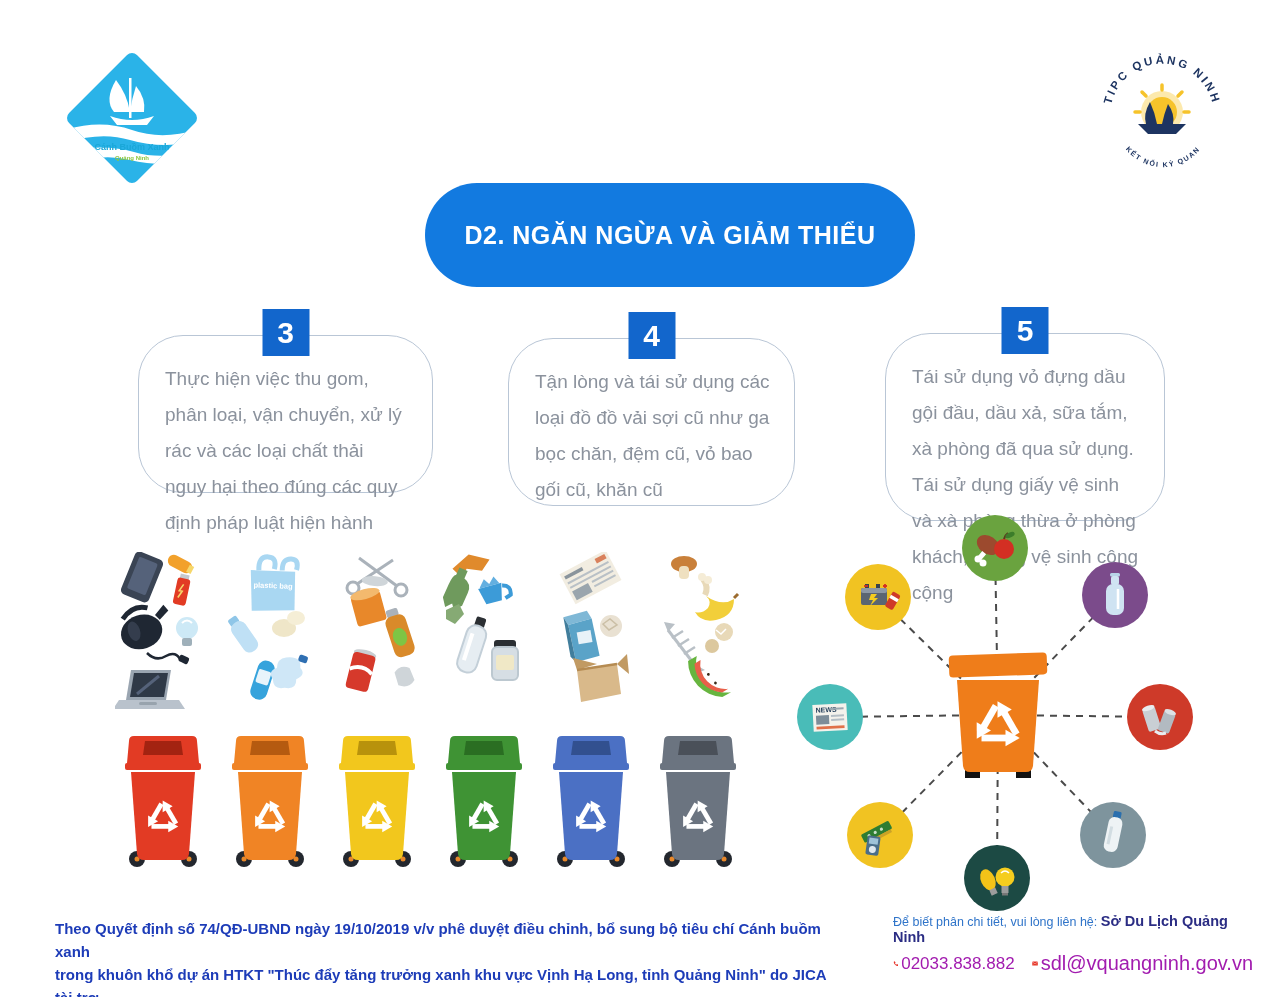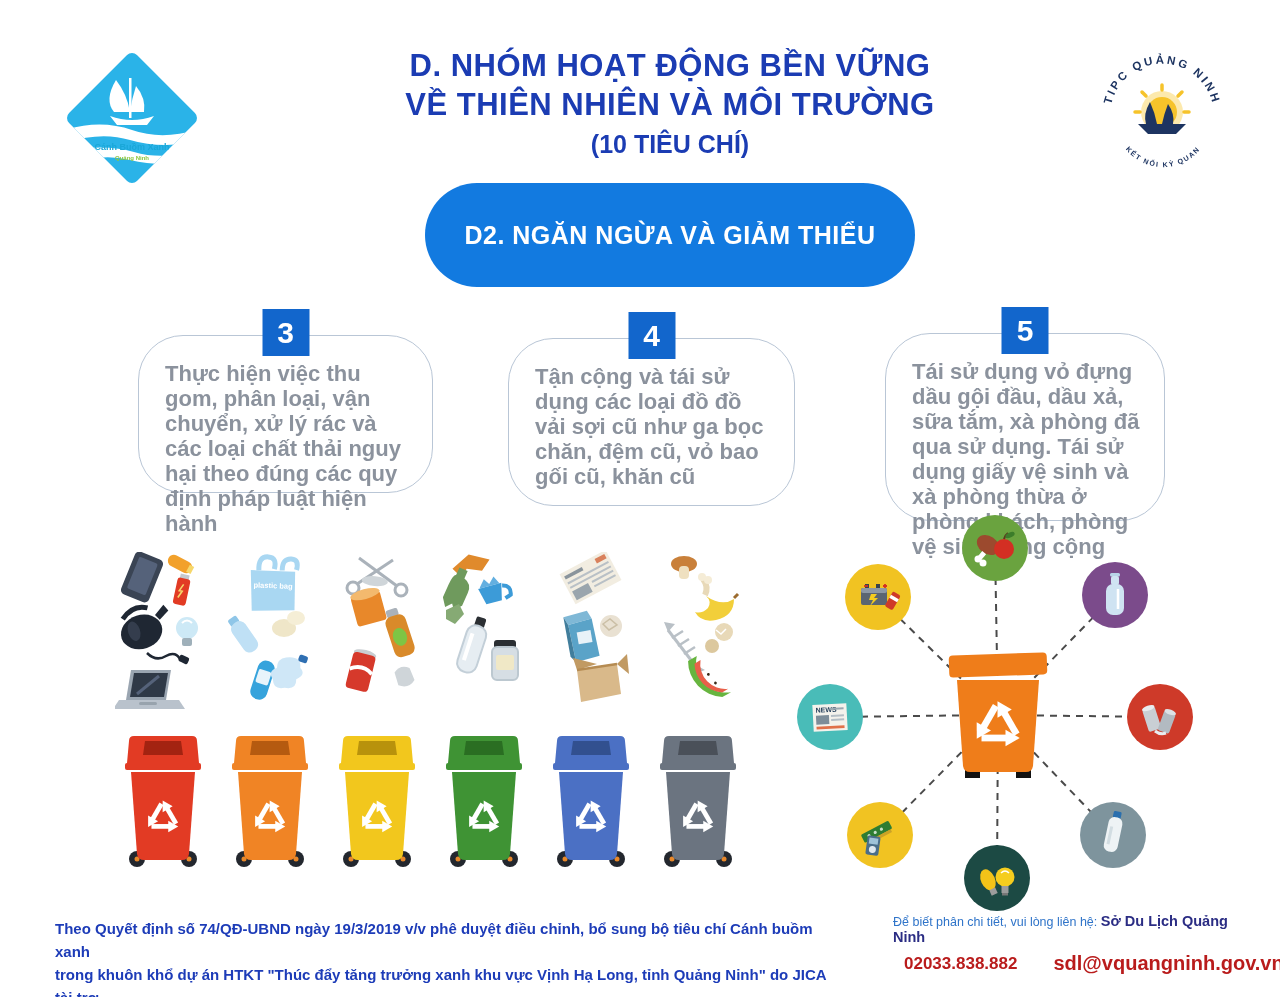--- a/index.html
+++ b/index.html
@@ -13,33 +13,33 @@
   .title-l3{font-size:25px;line-height:34px;margin-top:3px;}
   
   .pill{left:425px;top:183px;width:490px;height:104px;background:#127ae0;border-radius:52px;
         color:#fff;font-weight:bold;font-size:25px;line-height:33px;text-align:center;
         display:flex;flex-direction:column;justify-content:center;letter-spacing:.5px;}
   
   .card{border:1.5px solid #b9c6d6;border-radius:45px;background:#fff;}
   .card .num{position:absolute;top:-27px;left:50%;transform:translateX(-50%);width:47px;height:47px;
              background:#1266cc;color:#fff;font-size:30px;font-weight:bold;display:flex;
              align-items:center;justify-content:center;}
-  .card .txt{padding:25px 22px 0 26px;font-size:22px;font-weight:bold;color:#8b929d;line-height:25px;}
+  .card .txt{padding:25px 22px 0 26px;font-size:19px;font-weight:normal;color:#8b929d;line-height:36px;}
   #card0{left:138px;top:335px;width:295px;height:158px;}
   #card1{left:508px;top:338px;width:287px;height:168px;}
   #card2{left:885px;top:333px;width:280px;height:188px;}
   
   .bin-col{width:96px;}
   .cluster{position:absolute;top:552px;width:96px;height:175px;}
   .binsvg{position:absolute;top:733px;width:88px;height:135px;left:4px;}
   
   .footer-left{left:55px;top:917px;width:780px;color:#1d3cb8;font-weight:bold;font-size:15px;line-height:23px;}
   .footer-right{left:893px;top:913px;width:360px;font-size:12.5px;color:#2f74c9;}
   .footer-right .name{font-size:14.5px;font-weight:bold;color:#2b2d84;}
-  .contact-row{margin-top:7px;display:flex;align-items:center;gap:11px;color:#b91c1c;font-weight:bold;}
+  .contact-row{margin-top:7px;display:flex;align-items:center;gap:3px;color:#a21caf;}
   .contact-row .phone{font-size:17px;margin-right:14px;}
   .contact-row .email{font-size:20px;}
   svg text{font-family:"Liberation Sans", sans-serif;}
 </style>
 </head>
 <body>
 
 <svg width="0" height="0" style="position:absolute">
   <defs>
     <g id="rsym">
@@ -77,25 +77,20 @@
       </g>
       <g fill="#ffffff">
         <path d="M0 86 Q40 72 74 84 T150 80 L150 94 Q105 104 72 94 T0 100 Z"></path>
         <path d="M0 108 Q42 96 76 106 T150 100 L150 114 Q104 122 72 114 T0 122 Z"></path>
       </g>
       <text x="74" y="104" text-anchor="middle" font-size="9" font-weight="bold" fill="#1aa7d8">Cánh Buồm Xanh</text>
       <text x="74" y="114" text-anchor="middle" font-size="6" font-weight="bold" fill="#8cc63f">Quảng Ninh</text>
     </g>
   </svg>
 
-  <div class="abs title-block">
-    <div class="title-l1">D. NHÓM HOẠT ĐỘNG BỀN VỮNG</div>
-    <div class="title-l2">VỀ THIÊN NHIÊN VÀ MÔI TRƯỜNG</div>
-    <div class="title-l3">(10 TIÊU CHÍ)</div>
-  </div>
 
   <svg class="abs" style="left:1088px;top:44px" width="146" height="148" viewBox="0 0 146 148">
     <defs>
       <path id="arcT" d="M 24 86 A 52 52 0 1 1 124 86" fill="none"></path>
       <path id="arcB" d="M 34 100 A 48 48 0 0 0 116 100" fill="none"></path>
     </defs>
     <circle cx="74" cy="72" r="68" fill="#ffffff"></circle>
     <circle cx="74" cy="68" r="21" fill="#fbe08a" opacity=".7"></circle>
     <g>
       <circle cx="74" cy="68" r="15" fill="#f6c32a"></circle>
@@ -123,21 +118,21 @@
   <div class="abs pill">
     <div>D2. NGĂN NGỪA VÀ GIẢM THIỂU</div>
   </div>
 
   <div class="abs card" id="card0">
     <div class="num">3</div>
     <div class="txt">Thực hiện việc thu gom, phân loại, vận chuyển, xử lý rác và các loại chất thải nguy hại theo đúng các quy định pháp luật hiện hành</div>
   </div>
   <div class="abs card" id="card1">
     <div class="num">4</div>
-    <div class="txt">Tận cộng và tái sử dụng các loại đồ đồ vải sợi cũ như ga bọc chăn, đệm cũ, vỏ bao gối cũ, khăn cũ</div>
+    <div class="txt">Tận lòng và tái sử dụng các loại đồ đồ vải sợi cũ như ga bọc chăn, đệm cũ, vỏ bao gối cũ, khăn cũ</div>
   </div>
   <div class="abs card" id="card2">
     <div class="num">5</div>
     <div class="txt">Tái sử dụng vỏ đựng dầu gội đầu, dầu xả, sữa tắm, xà phòng đã qua sử dụng. Tái sử dụng giấy vệ sinh và xà phòng thừa ở phòng khách, phòng vệ sinh công cộng</div>
   </div>
 
   <div class="abs bin-col" style="left:115px;top:0">
     <svg class="cluster" viewBox="0 0 96 175">
       <g>
         <rect x="12" y="2" width="30" height="46" rx="5" transform="rotate(22 27 25)" fill="#3a4454"></rect>
@@ -546,21 +541,21 @@
       <path d="M5 -11 h4 M7 -13 v4" stroke="#d33222" stroke-width="1.8"></path>
       <path d="M-7 -3 L-1 -3 L-4 1 L0 1 L-8 9 L-5 3 L-9 3 Z" fill="#f5cd1e"></path>
       <g transform="rotate(30 14 4)">
         <rect x="10" y="-5" width="9" height="17" rx="2" fill="#cf3a28"></rect>
         <rect x="10" y="-1" width="9" height="3.5" fill="#ffffff"></rect>
       </g>
     </g>
   </svg>
 
   <div class="abs footer-left">
-    <div>Theo Quyết định số 74/QĐ-UBND ngày 19/3/2019 v/v phê duyệt điều chỉnh, bổ sung bộ tiêu chí Cánh buồm xanh</div>
+    <div>Theo Quyết định số 74/QĐ-UBND ngày 19/10/2019 v/v phê duyệt điều chỉnh, bổ sung bộ tiêu chí Cánh buồm xanh</div>
     <div>trong khuôn khổ dự án HTKT "Thúc đẩy tăng trưởng xanh khu vực Vịnh Hạ Long, tỉnh Quảng Ninh" do JICA tài trợ</div>
   </div>
 
   <div class="abs footer-right">
     <div>
       <span>Để biết phân chi tiết, vui lòng liên hệ: </span><span class="name">Sở Du Lịch Quảng Ninh</span>
     </div>
     <div class="contact-row">
       <svg width="17" height="17" viewBox="0 0 20 20">
         <path d="M4 2 q3 -2 4 1 l1.5 3 q.5 1.5 -1 2.5 q-1 .8 0 2.2 q1.5 2 3.3 3 q1.4.8 2.2 -.3 q1 -1.5 2.5 -.8 l3 1.6 q2.5 1.3.4 4 q-1.6 2 -4.6 1 q-5.5 -2 -9 -6.5 q-3.5 -4.5 -3.3 -8 q.1 -2 1 -2.7 Z" fill="#e63329"></path>

